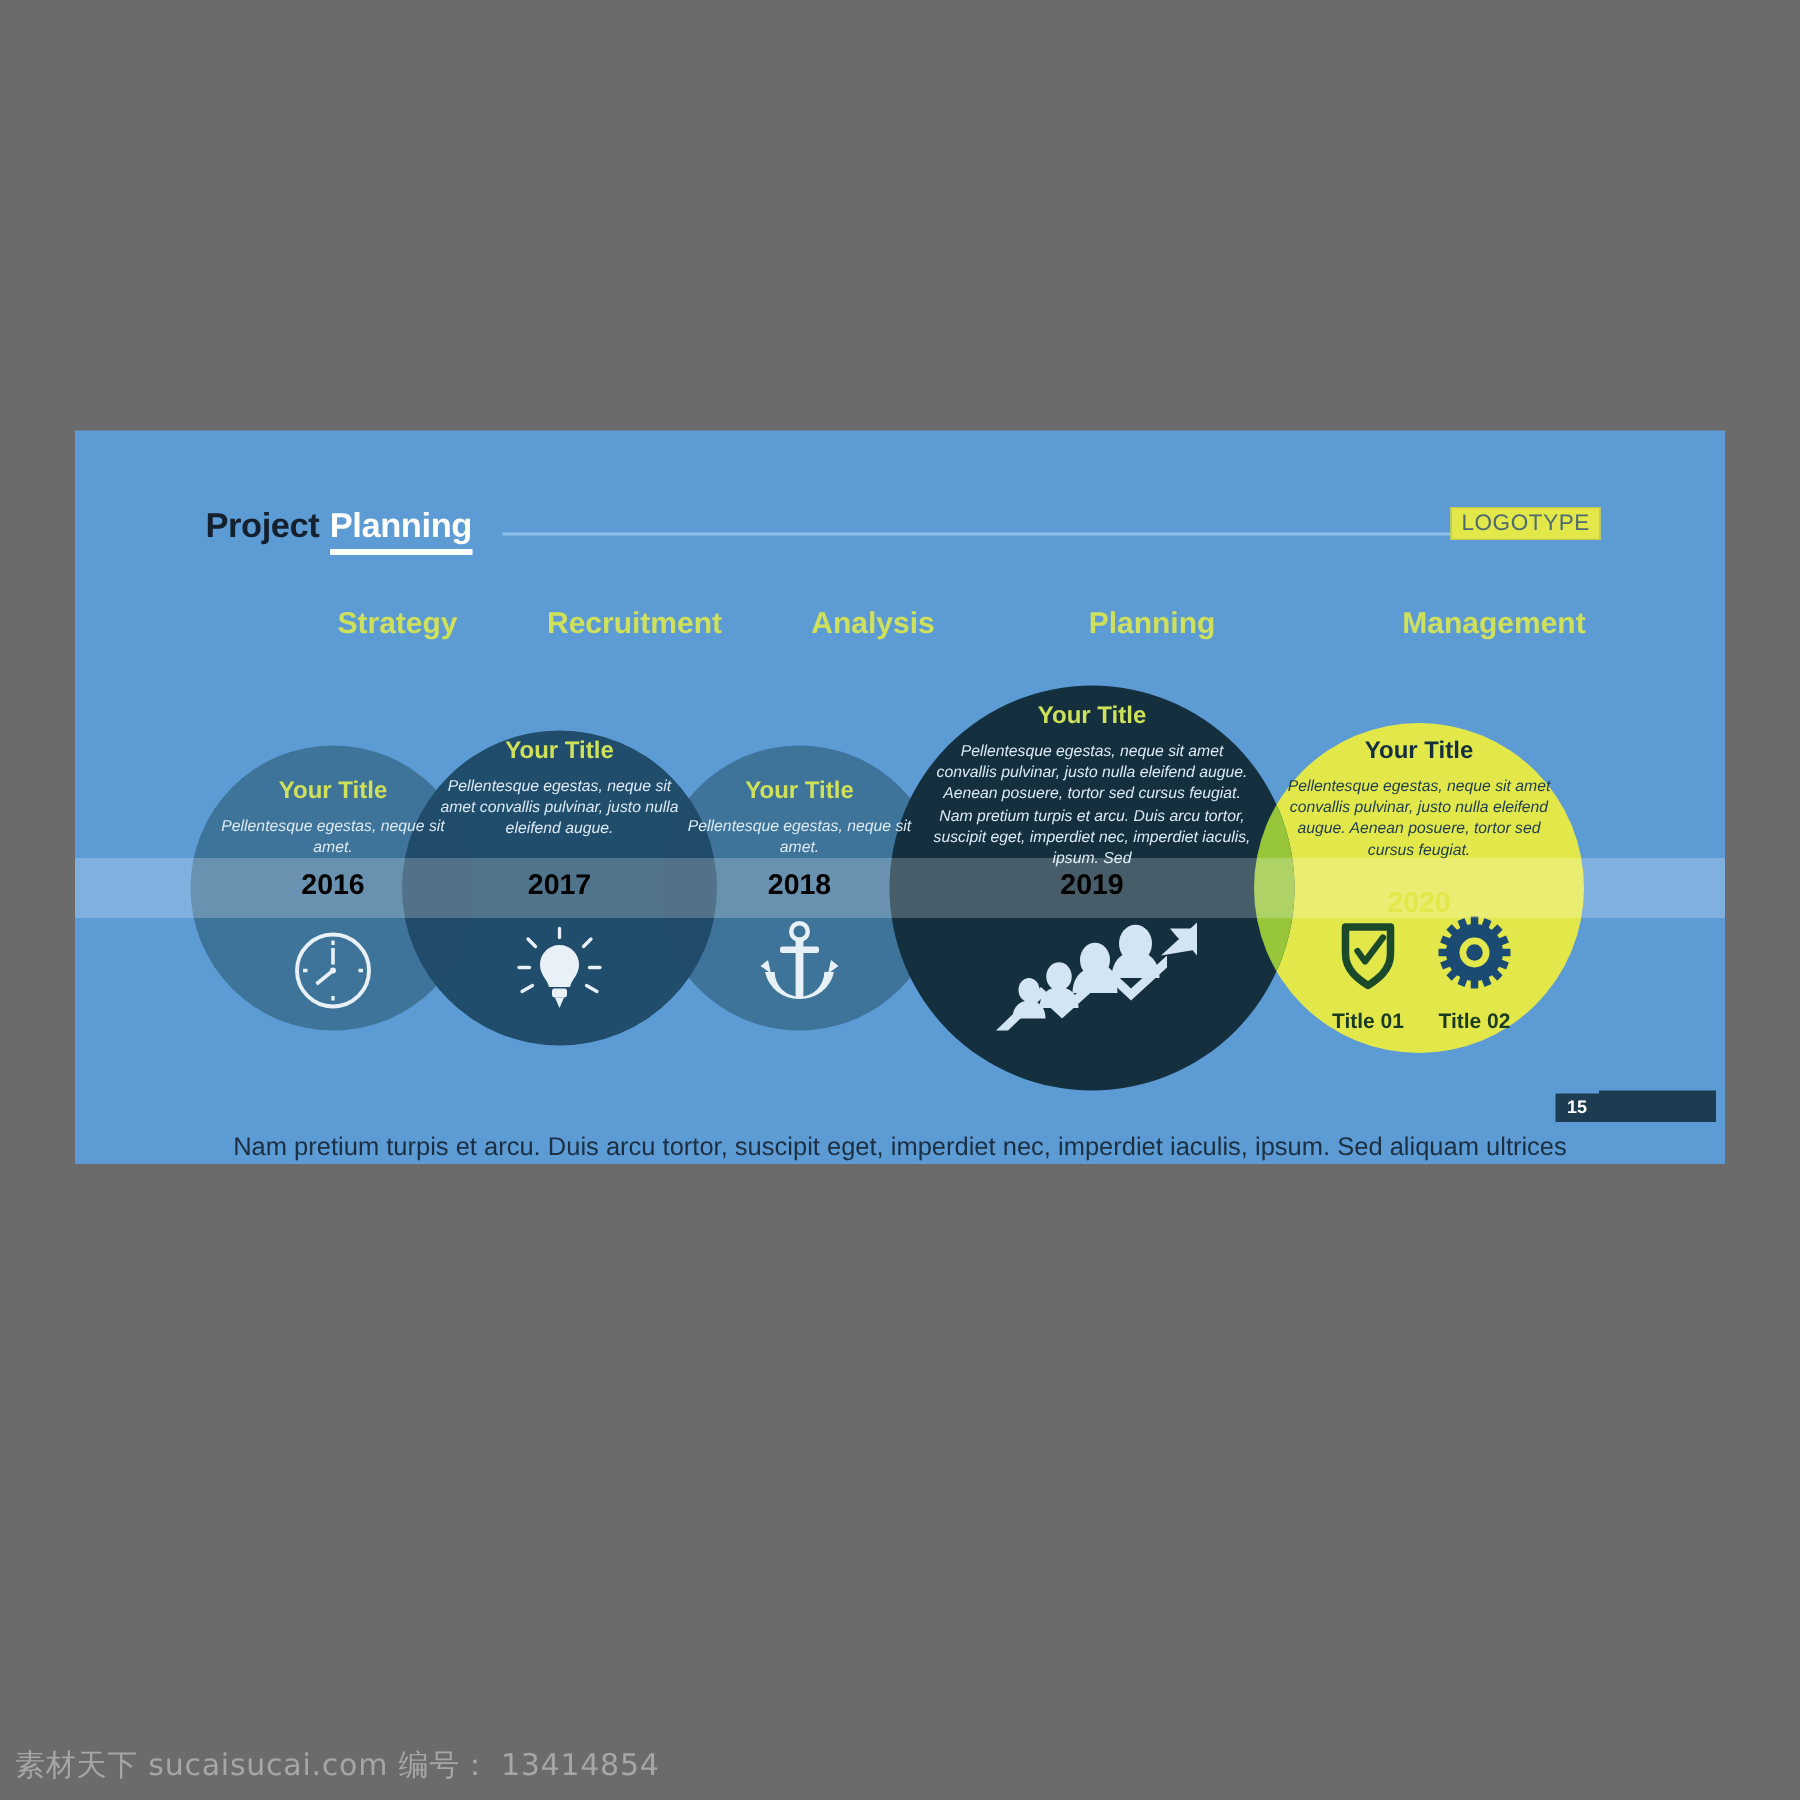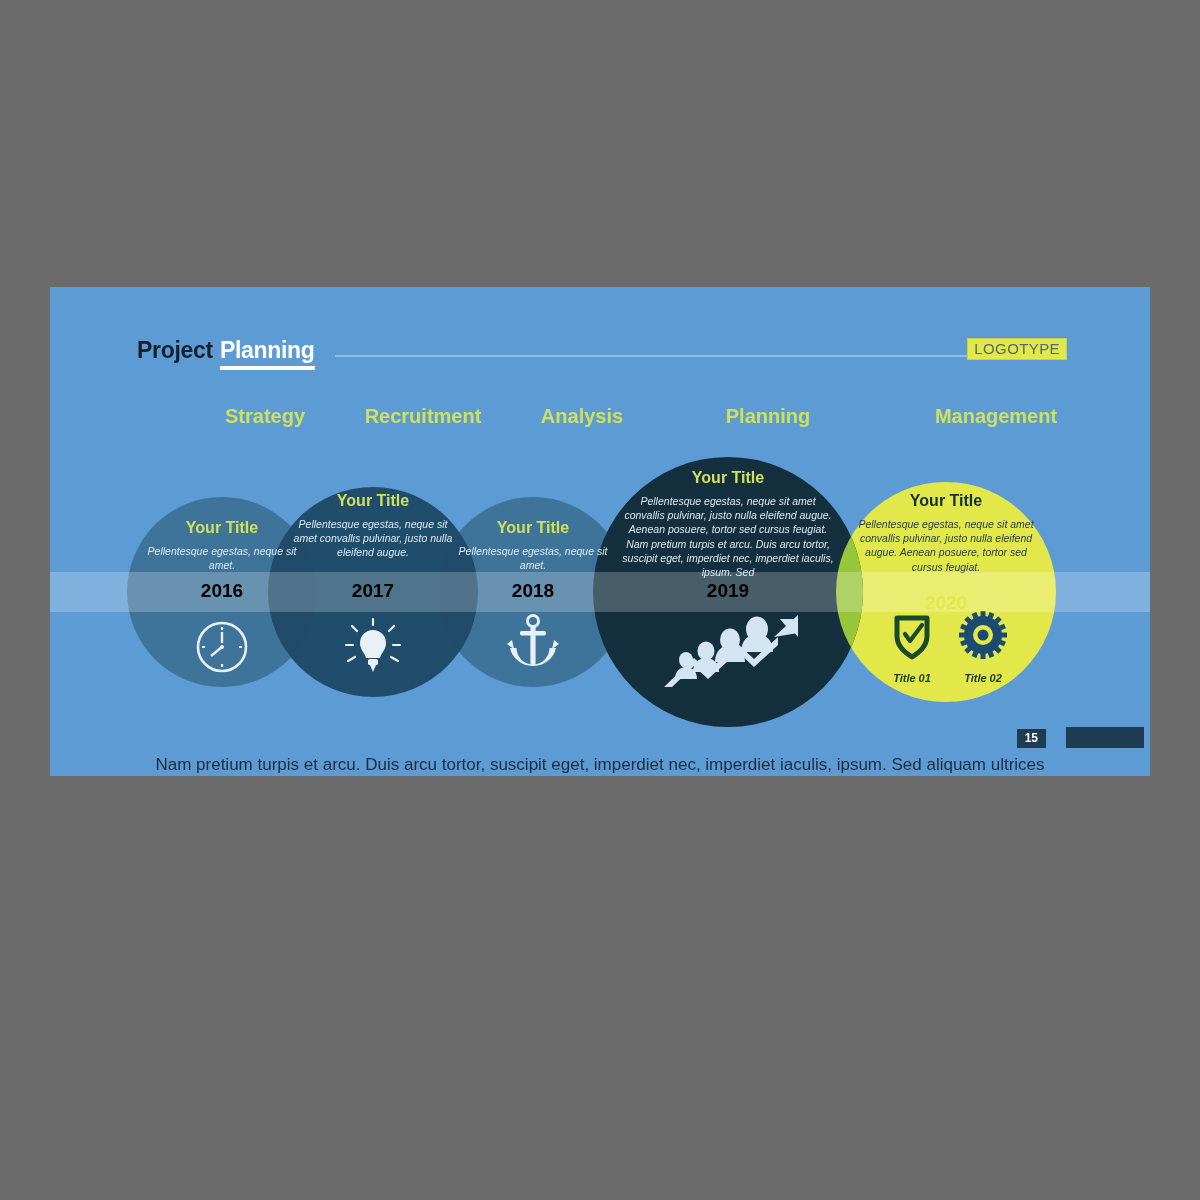--- a/index.html
+++ b/index.html
@@ -94,37 +94,36 @@
     position: absolute; top: 293px;
     transform: translateX(-50%);
     font-size: 19px; font-weight: bold;
     color: #000000;
   }
   .year.hl { color: #e3e84a; margin-top: 12px; }
 
   
   .subtitle {
     position: absolute; transform: translateX(-50%);
-    font-size: 11px; font-weight: bold; color: #1b3a22;
+    font-size: 14px; font-weight: bold; color: #1b3a22;
     white-space: nowrap;
-    font-style: italic;
   }
 
   
   #footer-text {
     position: absolute; left: 100px; top: 466px;
     width: 900px;
     text-align: center;
     font-size: 17px; line-height: 1.38;
     color: #1b2f40;
   }
 
   
   #page-badge {
-    position: absolute; right: 104px; bottom: 28px;
+    position: absolute; right: 84px; bottom: 28px;
     background: #1d3c52; color: #ffffff;
     font-size: 12px; font-weight: bold;
     padding: 3px 8px; line-height: 1.1;
   }
   #page-bar {
     position: absolute; right: 6px; bottom: 28px;
     width: 78px; height: 21px;
     background: #1d3c52;
   }
 
@@ -293,14 +292,15 @@
     <div class="subtitle" style="left:862px; top:385px;">Title 01</div>
     <div class="subtitle" style="left:933px; top:385px;">Title 02</div>
 
     <div id="footer-text">Nam pretium turpis et arcu. Duis arcu tortor, suscipit eget, imperdiet nec, imperdiet iaculis, ipsum. Sed aliquam ultrices mauris. Integer ante arcu, accumsan a, consectetuer eget, posuere ut, mauris. Praesent adipiscing. Phasellus ullamcorper ipsum rutrum nunc. Nunc nonummy metus.</div>
 
     <div id="page-badge">15</div>
     <div id="page-bar"></div>
 
   </div>
 
+  <div id="watermark">素材天下 sucaisucai.com  编号： 13414854</div>
 
 </div>
 
 </body></html>

